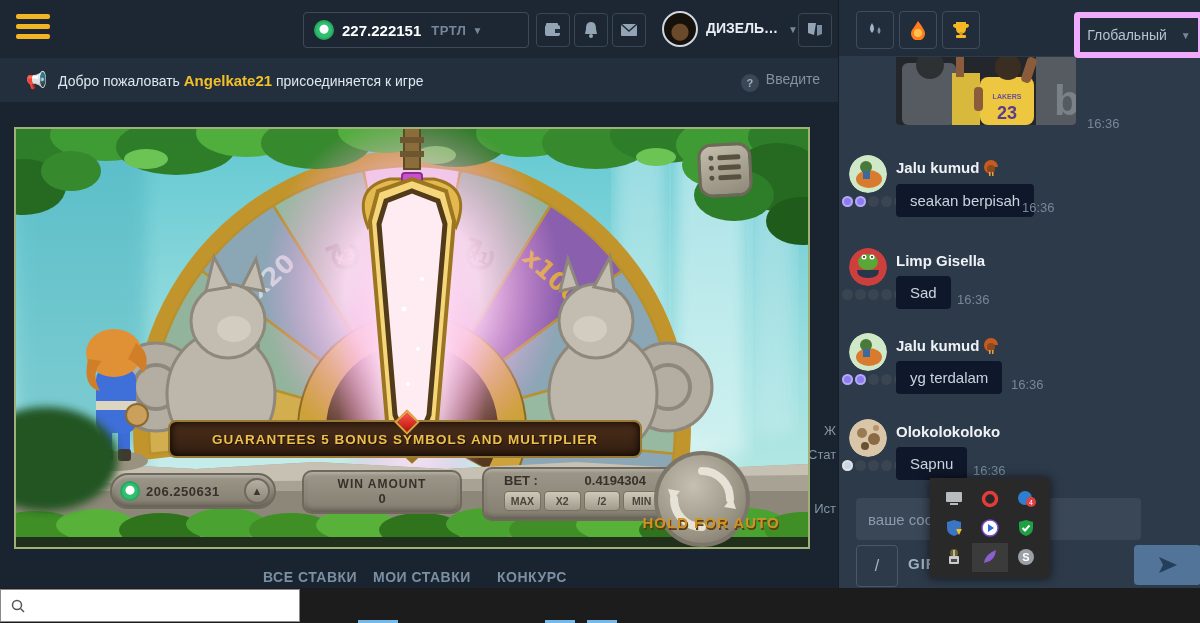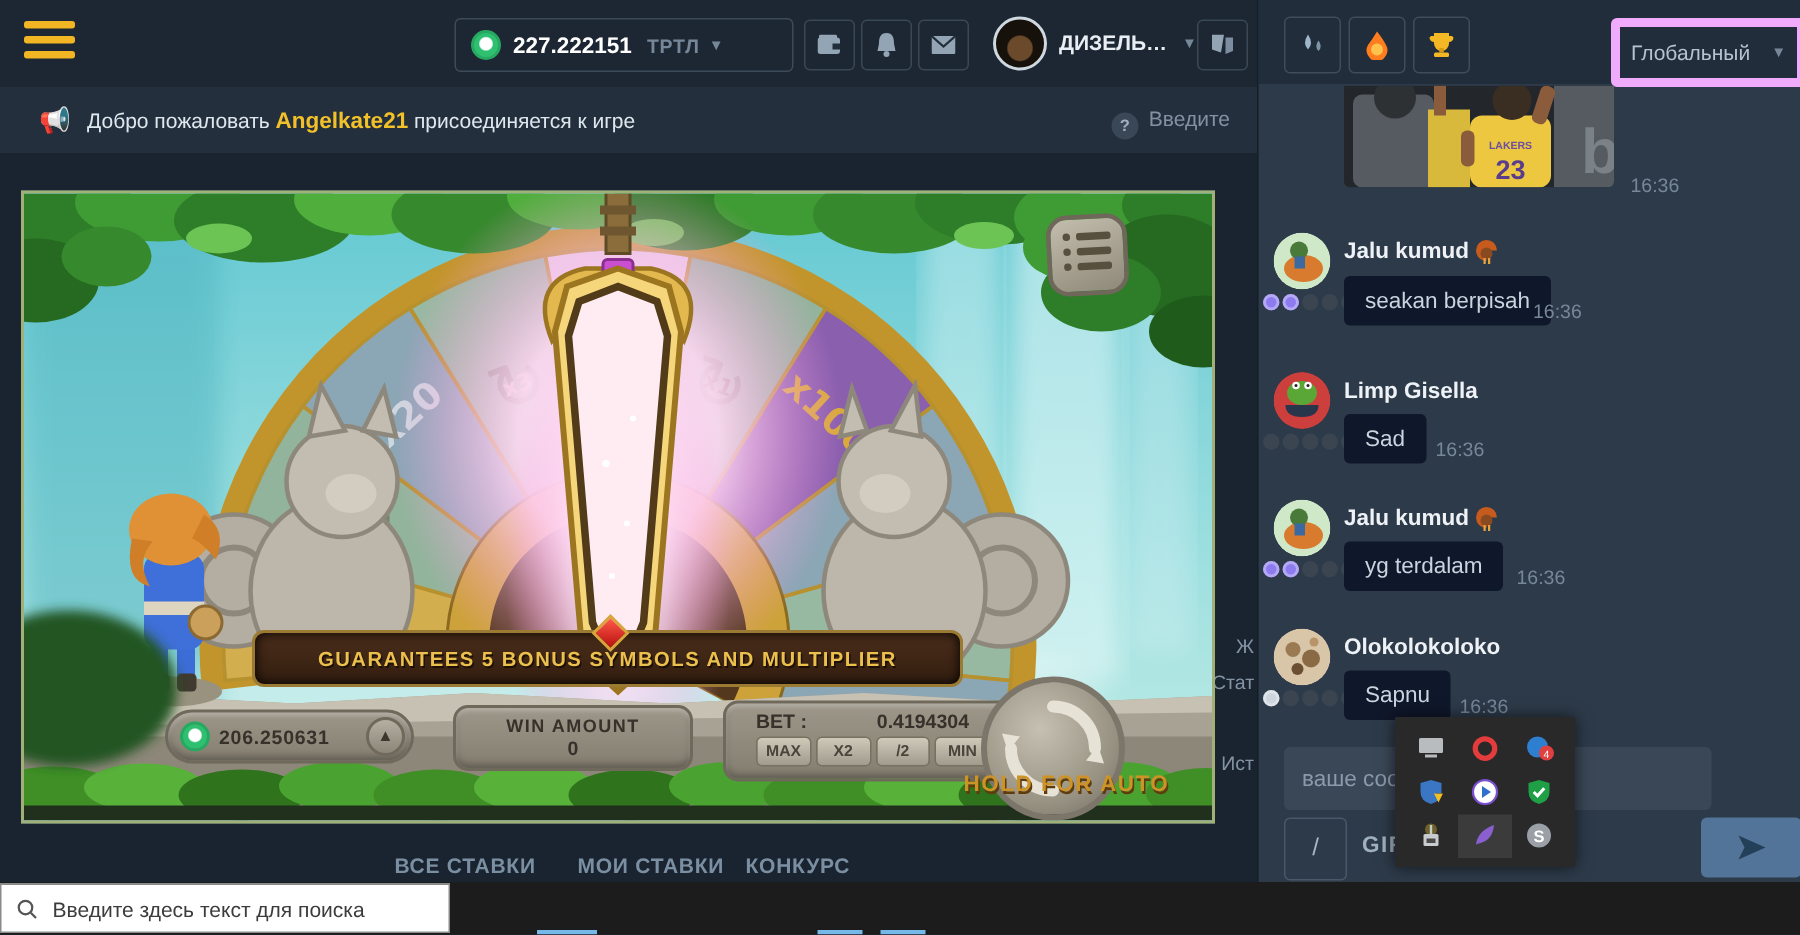--- a/index.html
+++ b/index.html
@@ -362,21 +362,21 @@
           <path d="M44 16 a28 28 0 0 1 28 28" stroke="#e6e2d6" stroke-width="8" fill="none" stroke-linecap="round"></path>
           <path d="M44 72 a28 28 0 0 1 -28 -28" stroke="#e6e2d6" stroke-width="8" fill="none" stroke-linecap="round"></path>
           <path d="M66 52 l8 -10 l4 12 Z" fill="#e6e2d6"></path>
             <path d="M22 36 l-8 10 l-4 -12 Z" fill="#e6e2d6"></path>
         </svg>
       </div>
       <div class="g-auto">HOLD FOR AUTO</div>
     </div>
 
     <div class="tab" style="left:263px">ВСЕ СТАВКИ</div>
-    <div class="tab" style="left:385px">МОИ СТАВКИ</div>
+    <div class="tab" style="left:373px">МОИ СТАВКИ</div>
     <div class="tab" style="left:497px">КОНКУРС</div>
   </div>
 
   <div id="chat">
     <div id="chathdr">
       <div class="cbtn" style="left:17px">
         <svg width="20" height="18">
           <path d="M7 2 Q11 8 7 12 Q3 8 7 2 Z" fill="#9fb6c9"></path>
             <path d="M14 6 Q17 10 14 13 Q11 10 14 6 Z" fill="#7e95a8"></path>
         </svg>
@@ -590,21 +590,20 @@
         </svg>
     </div>
   </div>
 
   <div id="taskbar">
     <div id="tsearch">
       <svg width="14" height="14" style="margin-left:10px">
           <circle cx="6" cy="6" r="4.5" fill="none" stroke="#555" stroke-width="1.5"></circle>
           <line x1="9.5" y1="9.5" x2="13" y2="13" stroke="#555" stroke-width="1.5"></line>
         </svg>
-      <span class="ph">Введите здесь текст для поиска</span>
     </div>
 
     <div class="tbico" style="left:320px">
       <svg width="20" height="18">
           <rect x="3" y="2" width="14" height="14" rx="1" fill="none" stroke="#e8e8e8" stroke-width="1.6"></rect>
           <rect x="0" y="5" width="2" height="8" fill="#e8e8e8"></rect>
           <rect x="18" y="5" width="2" height="8" fill="#e8e8e8"></rect>
         </svg>
     </div>
     <div class="tbico" style="left:362px">

